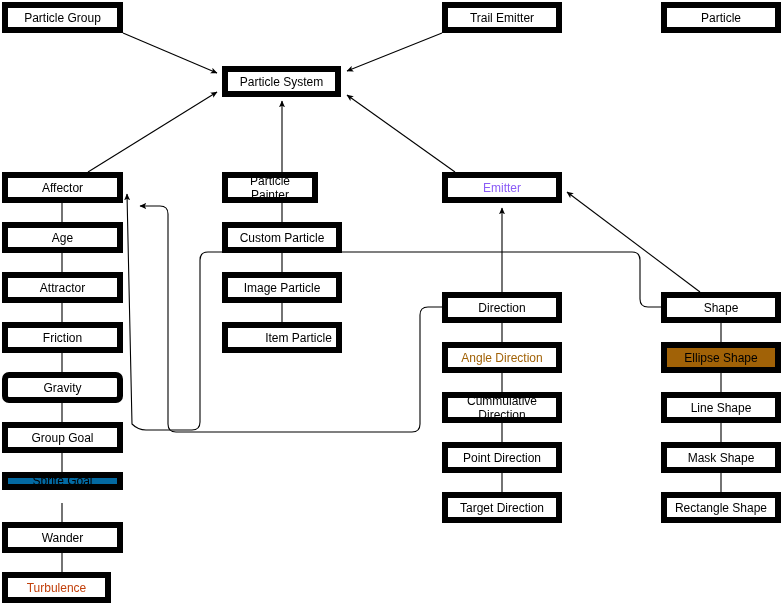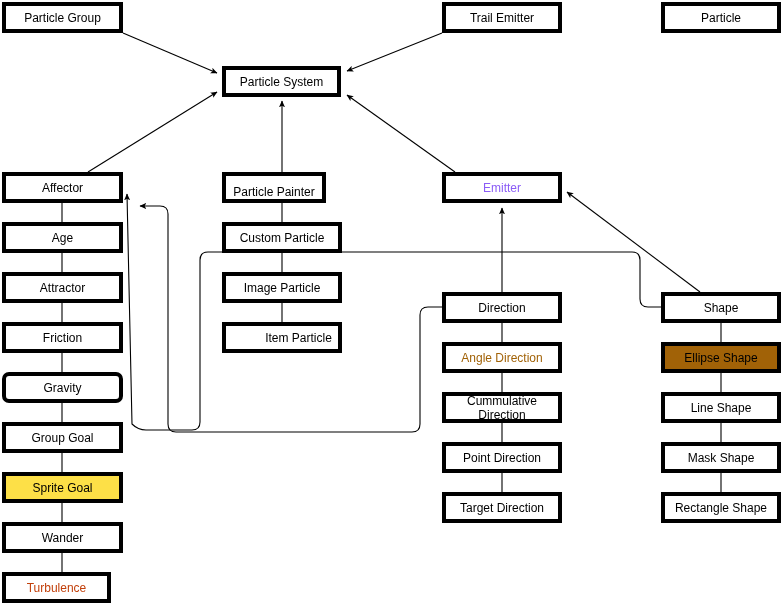--- a/index.html
+++ b/index.html
@@ -23,21 +23,21 @@
     left: 0;
     top: 0;
     width: 784px;
     height: 604px;
     pointer-events: none;
   }
   .node {
     position: absolute;
     box-sizing: border-box;
     background: #ffffff;
-    border: 4px solid #be185d;
+    border: 6px solid #be185d;
     display: flex;
     align-items: center;
     justify-content: center;
     text-align: center;
     font-family: "Liberation Sans", sans-serif;
     font-size: 12px;
     line-height: 14px;
     color: #000000;
     padding: 0 3px;
     z-index: 2;
@@ -114,30 +114,30 @@
       </div>
       <div class="node" style="left: 2px; top: 322px; width: 121px; height: 31px; background: rgb(255, 255, 255); border-color: rgb(0, 0, 0); color: rgb(0, 0, 0);">
         <span class="node-label">Friction</span>
       </div>
       <div class="node" style="left: 2px; top: 372px; width: 121px; height: 31px; background: rgb(255, 255, 255); border-color: rgb(0, 0, 0); color: rgb(0, 0, 0); border-radius: 7px;">
         <span class="node-label">Gravity</span>
       </div>
       <div class="node" style="left: 2px; top: 422px; width: 121px; height: 31px; background: rgb(255, 255, 255); border-color: rgb(0, 0, 0); color: rgb(0, 0, 0);">
         <span class="node-label">Group Goal</span>
       </div>
-      <div class="node" style="left: 2px; top: 472px; width: 121px; height: 31px; background: #fde047; border-color: rgb(0, 0, 0); color: rgb(0, 0, 0);">
+      <div class="node" style="left: 2px; top: 472px; width: 121px; height: 18px; background: #0369a1; border-color: rgb(0, 0, 0); color: rgb(0, 0, 0);">
         <span class="node-label">Sprite Goal</span>
       </div>
       <div class="node" style="left: 2px; top: 522px; width: 121px; height: 31px; background: rgb(255, 255, 255); border-color: rgb(0, 0, 0); color: rgb(0, 0, 0);">
         <span class="node-label">Wander</span>
       </div>
       <div class="node" style="left: 2px; top: 572px; width: 109px; height: 31px; background: rgb(255, 255, 255); border-color: rgb(0, 0, 0); color: #c2410c;">
         <span class="node-label">Turbulence</span>
       </div>
-      <div class="node" style="left: 222px; top: 172px; width: 104px; height: 31px; background: rgb(255, 255, 255); border-color: rgb(0, 0, 0); color: rgb(0, 0, 0); align-items: flex-end;">
+      <div class="node" style="left: 222px; top: 172px; width: 96px; height: 31px; background: rgb(255, 255, 255); border-color: rgb(0, 0, 0); color: rgb(0, 0, 0);">
         <span class="node-label">Particle Painter</span>
       </div>
       <div class="node" style="left: 222px; top: 222px; width: 120px; height: 31px; background: rgb(255, 255, 255); border-color: rgb(0, 0, 0); color: rgb(0, 0, 0);">
         <span class="node-label">Custom Particle</span>
       </div>
       <div class="node" style="left: 222px; top: 272px; width: 120px; height: 31px; background: rgb(255, 255, 255); border-color: rgb(0, 0, 0); color: rgb(0, 0, 0);">
         <span class="node-label">Image Particle</span>
       </div>
       <div class="node" style="left: 222px; top: 322px; width: 120px; height: 31px; background: rgb(255, 255, 255); border-color: rgb(0, 0, 0); color: rgb(0, 0, 0); padding-left: 36px;">
         <span class="node-label">Item Particle</span>

